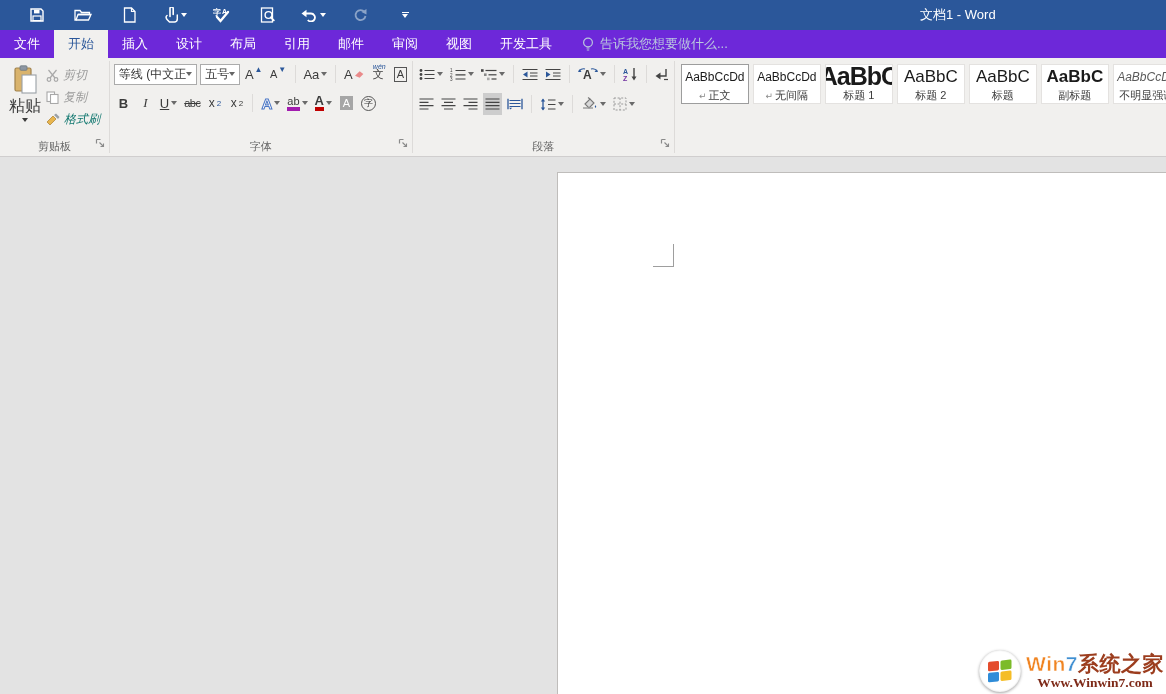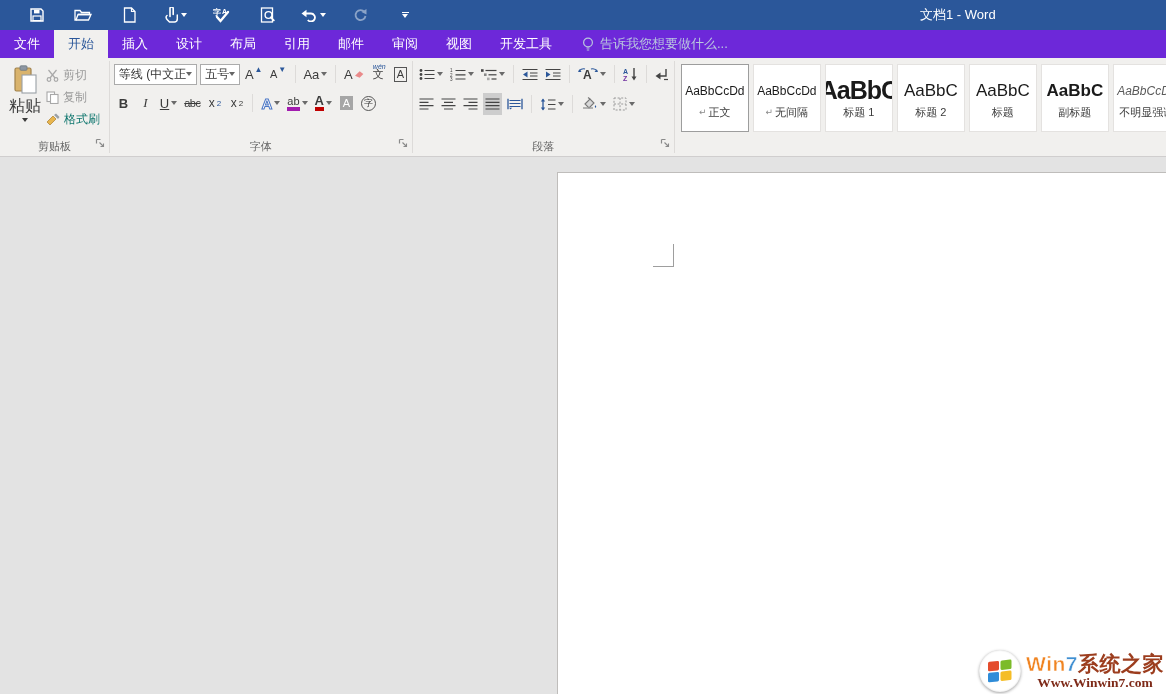--- a/index.html
+++ b/index.html
@@ -31,21 +31,21 @@
   .gfoot { position:absolute; left:0; right:0; bottom:3px; height:14px; font-size:11px; color:#666; display:flex; align-items:center; justify-content:center; }
   .launcher { position:absolute; right:4px; bottom:4px; color:#8a8a8a; }
   .ib { height:22px; min-width:19px; padding:0 2px; display:flex; align-items:center; justify-content:center; color:#3b3b3b; font-size:13px; gap:2px; }
   .ib .car { color:#6a6a6a; }
   .row { display:flex; align-items:center; }
   .msep { width:1px; height:18px; background:#dddbd9; margin:0 3px; }
 
   
   .g-clip { width:112px; display:flex; }
   .paste { width:42px; display:flex; flex-direction:column; align-items:center; color:#3b3b3b; font-size:16px; padding-top:2px; gap:1px; }
-  .clip-col { display:flex; flex-direction:column; padding-top:1px; }
+  .clip-col { display:flex; flex-direction:column; padding-top:1px;font-style:italic; }
   .crow { display:flex; align-items:center; gap:4px; height:22px; font-size:12px; color:#0f766e; white-space:nowrap; }
   .crow.disabled { color:#9b9b9b; }
 
   
   .g-font { width:302px; }
   .combo { height:21px; background:#fff; border:1px solid #ababab; display:flex; align-items:center; font-size:12px; color:#333; padding:0 4px; white-space:nowrap; overflow:hidden; }
   .combo .car { margin-left:auto; color:#666; flex:0 0 auto; }
   .bold { font-weight:700; }
   .ital { font-style:italic; font-family:"Liberation Serif",serif; }
   .und { text-decoration:underline; }
@@ -60,21 +60,21 @@
   .wen .py { position:absolute; top:-7px; left:0; font-size:7px; color:#2b579a; font-style:italic; }
   .abox { border:1px solid #555; font-size:11px; line-height:13px; padding:0 2px; }
 
   
   .g-para { width:262px; }
   .sel { background:#cdcdcd; }
 
   
   .g-styles { flex:1 1 auto; overflow:hidden; padding:6px 0 20px 6px; }
   .stylerow { display:flex; gap:4px; }
-  .style-item { width:68px; height:68px; flex:0 0 auto; background:#fff; border:1px solid #e4e2e0; display:flex; flex-direction:column; justify-content:center; overflow:hidden; }
+  .style-item { width:68px; height:40px; flex:0 0 auto; background:#fff; border:1px solid #e4e2e0; display:flex; flex-direction:column; justify-content:center; overflow:hidden; }
   .style-item.selected { border:1px solid #9d9d9d; box-shadow:0 0 0 1px #fff inset; }
   .sample { height:28px; display:flex; align-items:center; justify-content:center; white-space:nowrap; overflow:hidden; font-size:12px; color:#1a1a1a; }
   .sample.h1 { font-size:25px; font-weight:700; letter-spacing:-1px; }
   .sample.h2 { font-size:17px; }
   .sample.hT { font-size:17px; }
   .sample.hS { font-size:17px; font-weight:700; }
   .sample.em { font-style:italic; color:#5a5a5a; }
   .slabel { font-size:11px; color:#3b3b3b; display:flex; align-items:center; justify-content:center; gap:2px; white-space:nowrap; }
   .slabel .pil { font-size:9px; color:#8a8a8a; }
 

